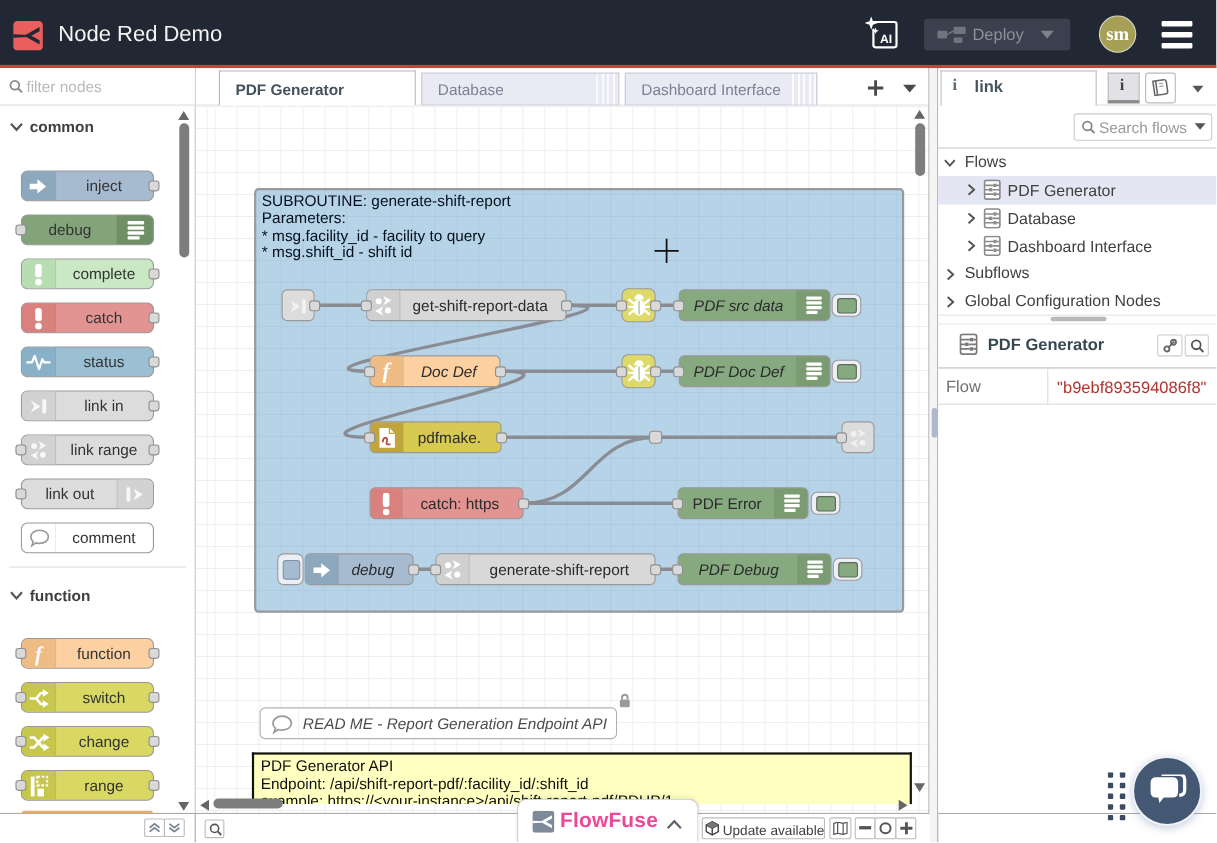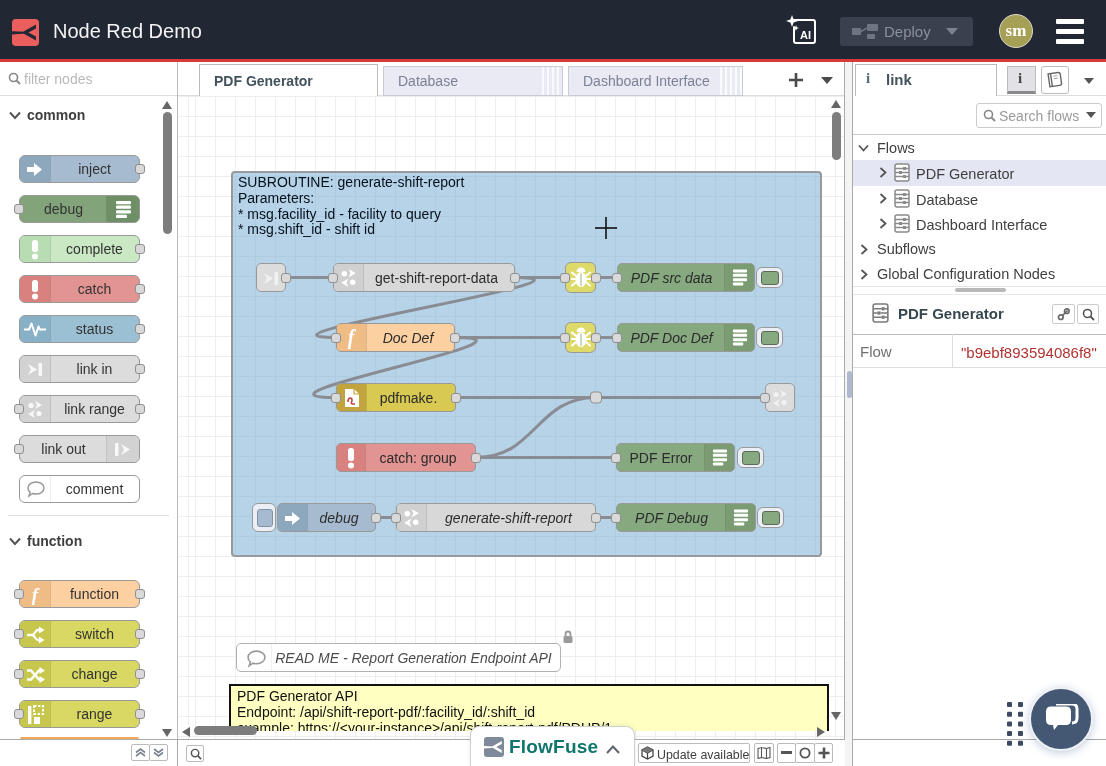--- a/index.html
+++ b/index.html
@@ -417,21 +417,21 @@
   <div class="port" style="left:-6px;top:8.5px;"></div>
     </div>
 
 <div class="node" style="left:336px;top:443px;width:140px;height:29px;background:#e29492;">
   <div class="nicon" style="left:0;width:28px;background:#d8817f;border-radius:4px 0 0 4px;"></div>
       <div class="sep" style="left:28px;"></div>
   <svg style="position:absolute;left:9px;top:4px" width="10" height="21" viewBox="0 0 10 21">
         <rect x="2" y="0" width="6" height="13" rx="2.5" fill="#fff"></rect>
         <circle cx="5" cy="17.5" r="3" fill="#fff"></circle>
       </svg>
-  <div class="nlab" style="left:28px;right:4px;">catch: group</div>
+  <div class="nlab" style="left:28px;right:4px;">catch: https</div>
   <div class="port" style="right:-6px;top:8.5px;"></div>
     </div>
 
 <div class="node" style="left:616px;top:443px;width:119px;height:29px;background:#87a980;">
   <div class="nicon" style="right:0;width:29px;background:#7b9c72;border-radius:0 4px 4px 0;"></div>
       <div class="sep" style="right:29px;"></div>
   <svg style="position:absolute;right:6px;top:5px" width="16" height="17" viewBox="0 0 17 17">
         <g fill="#fff">
           <rect x="1" y="0" width="15" height="3.2" rx="1"></rect>
           <rect x="1" y="4.6" width="15" height="3.2" rx="1"></rect>
@@ -461,21 +461,21 @@
 
 <div class="node" style="left:396px;top:503px;width:200px;height:29px;background:#d8d8d8;">
   <div class="nicon" style="left:0;width:29px;background:#d0d0d0;border-radius:4px 0 0 4px;"></div>
       <div class="sep" style="left:29px;"></div>
   <svg style="position:absolute;left:5px;top:4px" width="19" height="20" viewBox="0 0 18 19">
         <path d="M9,1 L16,5 L9,9 L11,5 Z" fill="#fff"></path>
         <path d="M9,18 L2,14 L9,10 L7,14 Z" fill="#fff"></path>
         <circle cx="5" cy="5.5" r="2.6" fill="#fff"></circle>
         <circle cx="13" cy="13.5" r="2.6" fill="#fff"></circle>
       </svg>
-  <div class="nlab" style="left:29px;right:4px;font-style:italic;">generate-shift-report</div>
+  <div class="nlab" style="left:29px;right:4px;">generate-shift-report</div>
   <div class="port" style="left:-6px;top:8.5px;"></div>
       <div class="port" style="right:-6px;top:8.5px;"></div>
     </div>
 
 <div class="node" style="left:616px;top:503px;width:140px;height:29px;background:#87a980;">
   <div class="nicon" style="right:0;width:29px;background:#7b9c72;border-radius:0 4px 4px 0;"></div>
       <div class="sep" style="right:29px;"></div>
   <svg style="position:absolute;right:6px;top:5px" width="16" height="17" viewBox="0 0 17 17">
         <g fill="#fff">
           <rect x="1" y="0" width="15" height="3.2" rx="1"></rect>
@@ -563,21 +563,21 @@
 <svg class="abs" style="left:818px;top:747px" width="12" height="12" viewBox="0 0 12 12">
       <path d="M6,0.5 V11.5 M0.5,6 H11.5" stroke="#555" stroke-width="2.6"></path>
     </svg>
 
 <div class="abs" style="left:470px;top:726px;width:165px;height:40px;background:#fff;border:1px solid #cfcfcf;border-bottom:none;border-radius:9px 9px 0 0;box-shadow:0 -1px 4px rgba(0,0,0,0.08);box-sizing:border-box;"></div>
 <svg class="abs" style="left:484px;top:737px" width="20" height="20" viewBox="0 0 27 27">
   <rect x="0" y="0" width="27" height="27" rx="4" fill="#7e8a99"></rect>
   <path d="M0,12.2 L14,12.8 L14,14.6 L0,15.4 Z" fill="#fff"></path>
   <path d="M24,5.5 L11.5,12.5 L11.5,14.5 L24,21.5 L24,17.5 L16.5,13.5 L24,9.5 Z" fill="#fff"></path>
 </svg>
-<div class="abs" style="left:509px;top:736px;font-size:19px;font-weight:bold;color:#0f766e;letter-spacing:0.2px;">FlowFuse</div>
+<div class="abs" style="left:509px;top:736px;font-size:19px;font-weight:bold;color:#ec4899;letter-spacing:0.2px;">FlowFuse</div>
 <svg class="abs" style="left:606px;top:745px" width="14" height="9" viewBox="0 0 14 9">
       <path d="M1,8 L7,1.5 L13,8" fill="none" stroke="#5f6670" stroke-width="2"></path>
     </svg>
 
 <div id="sb"></div>
 
 <div class="abs" style="left:855px;top:64px;width:142px;height:32px;background:#fff;border:1px solid #bbb;border-bottom:none;box-sizing:border-box;"></div>
 <div class="abs" style="left:866px;top:70px;font-size:15px;font-weight:bold;color:#5a6a72;font-family:'Liberation Serif',serif;">i</div>
 <div class="abs" style="left:886px;top:71px;font-size:15px;font-weight:bold;color:#44545c;">link</div>
 <div class="abs" style="left:997px;top:95px;width:109px;height:1px;background:#ddd;"></div>

